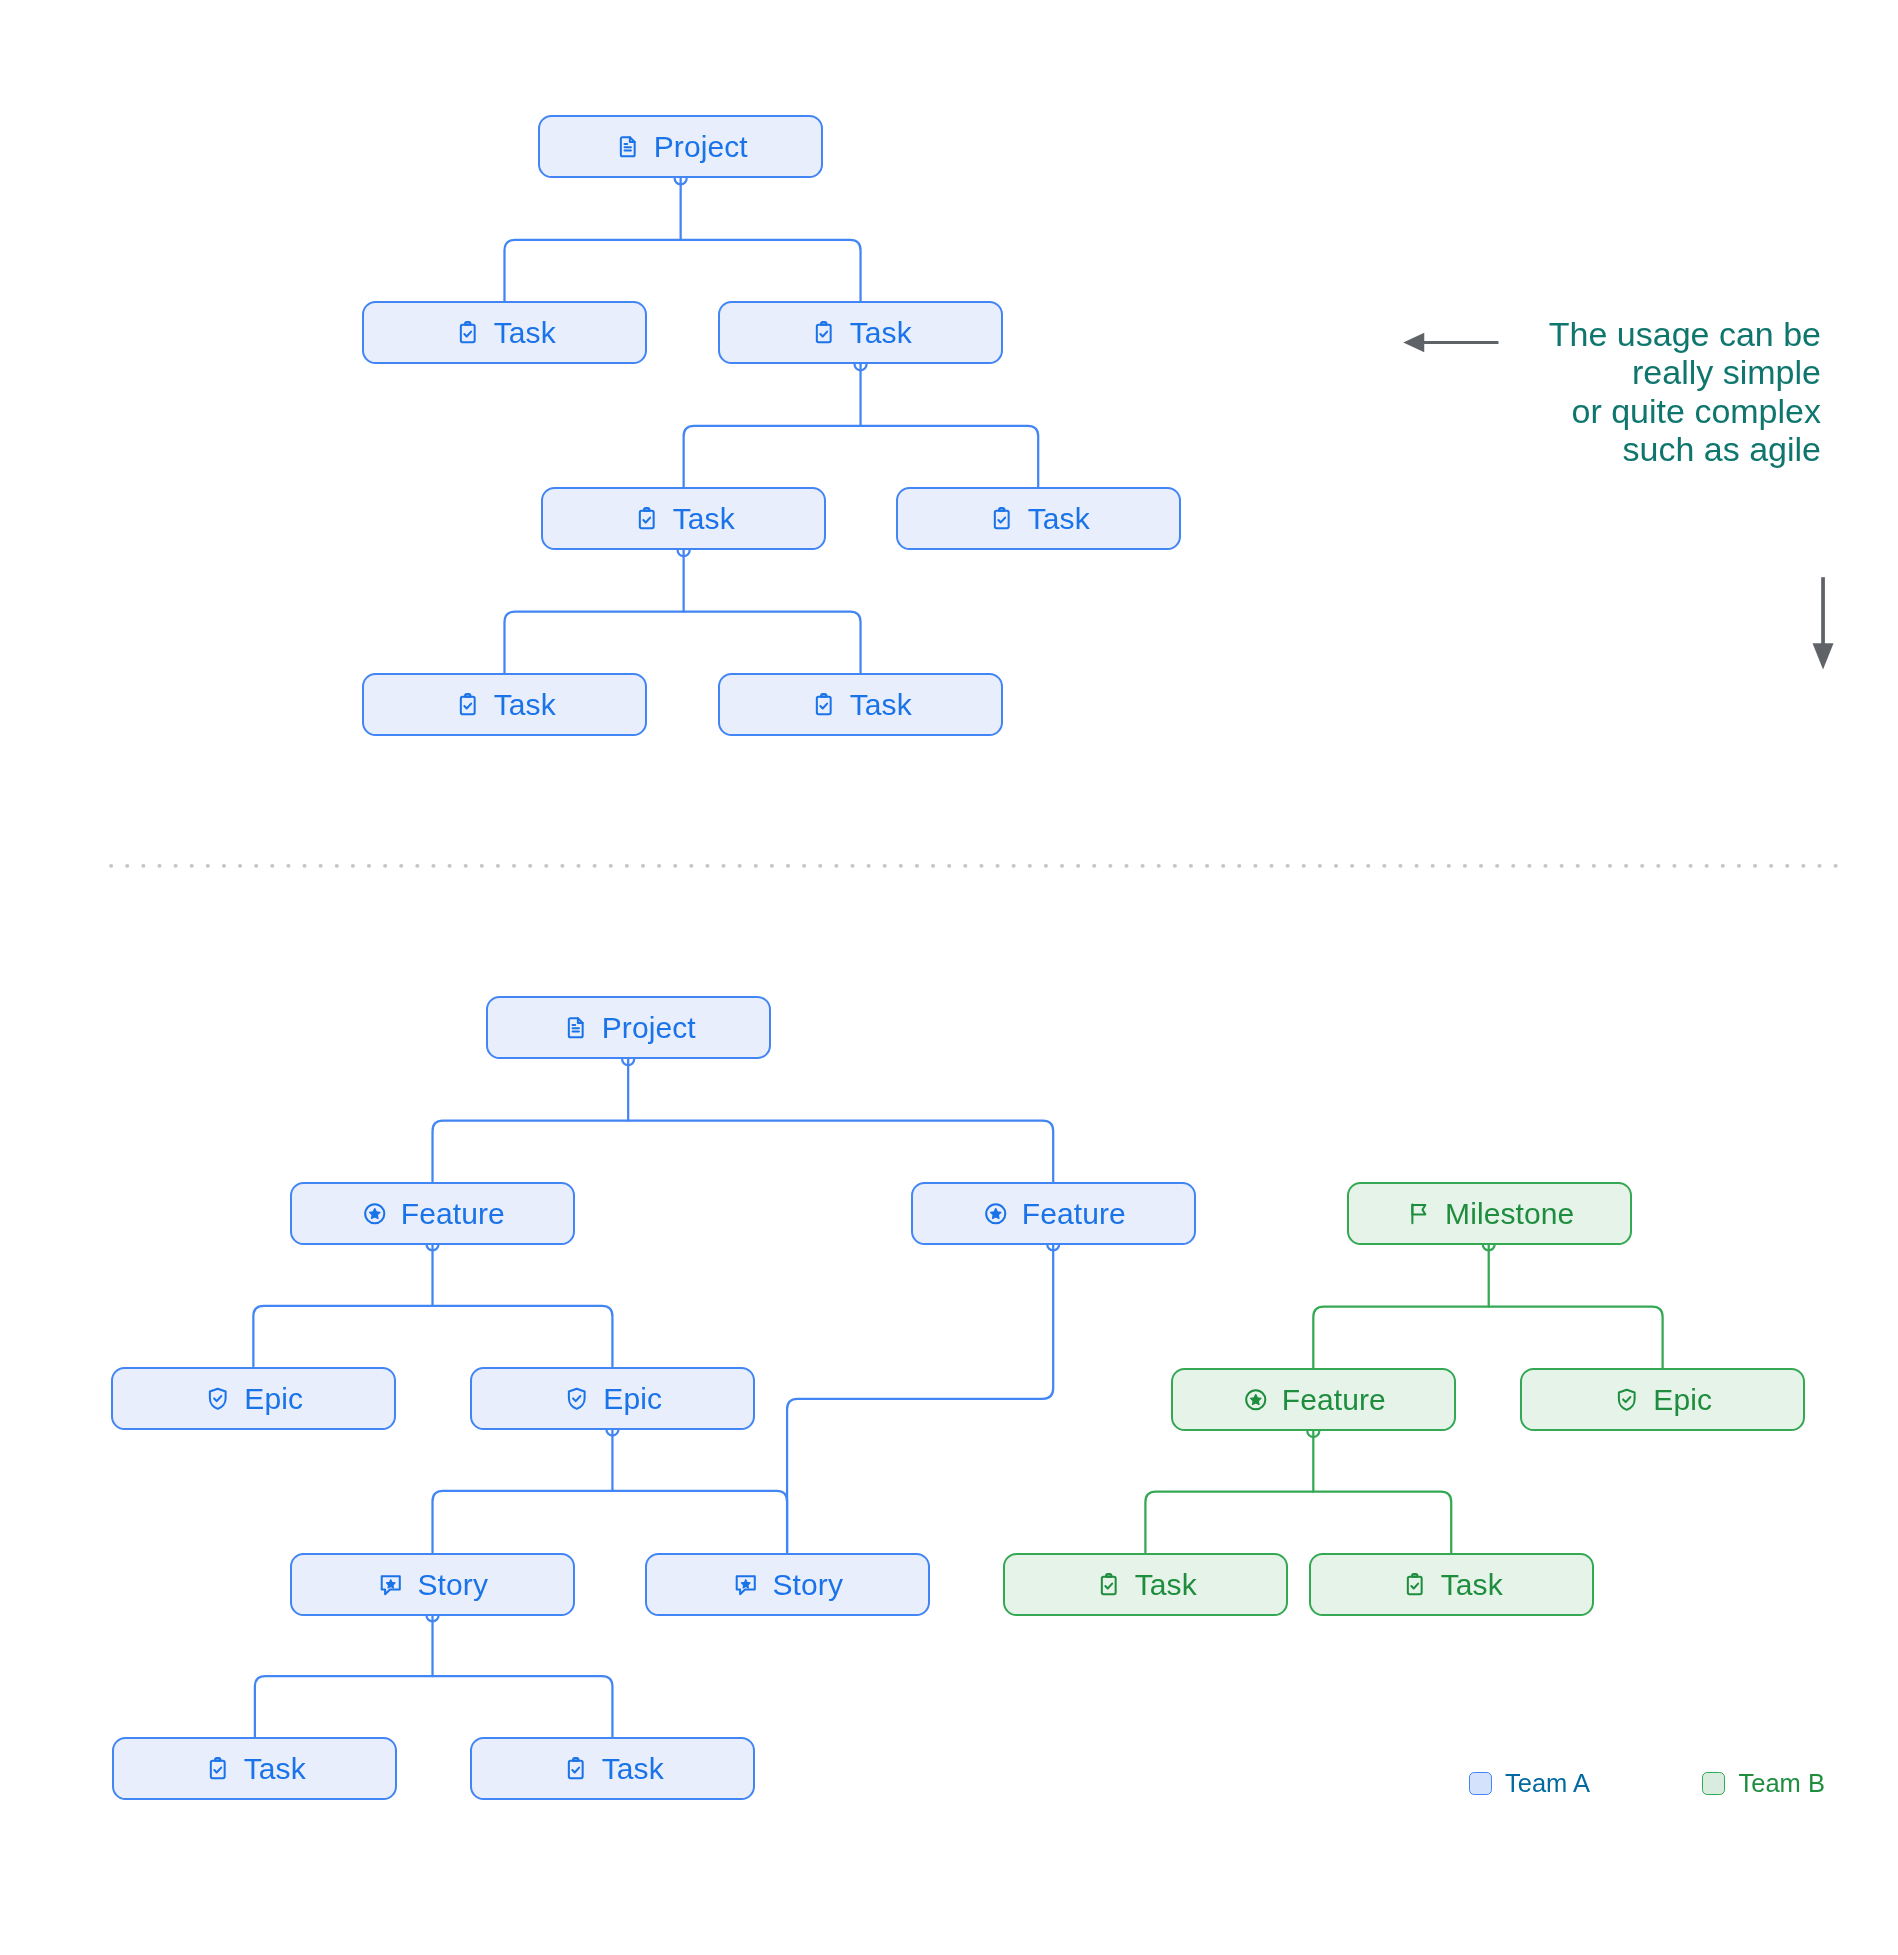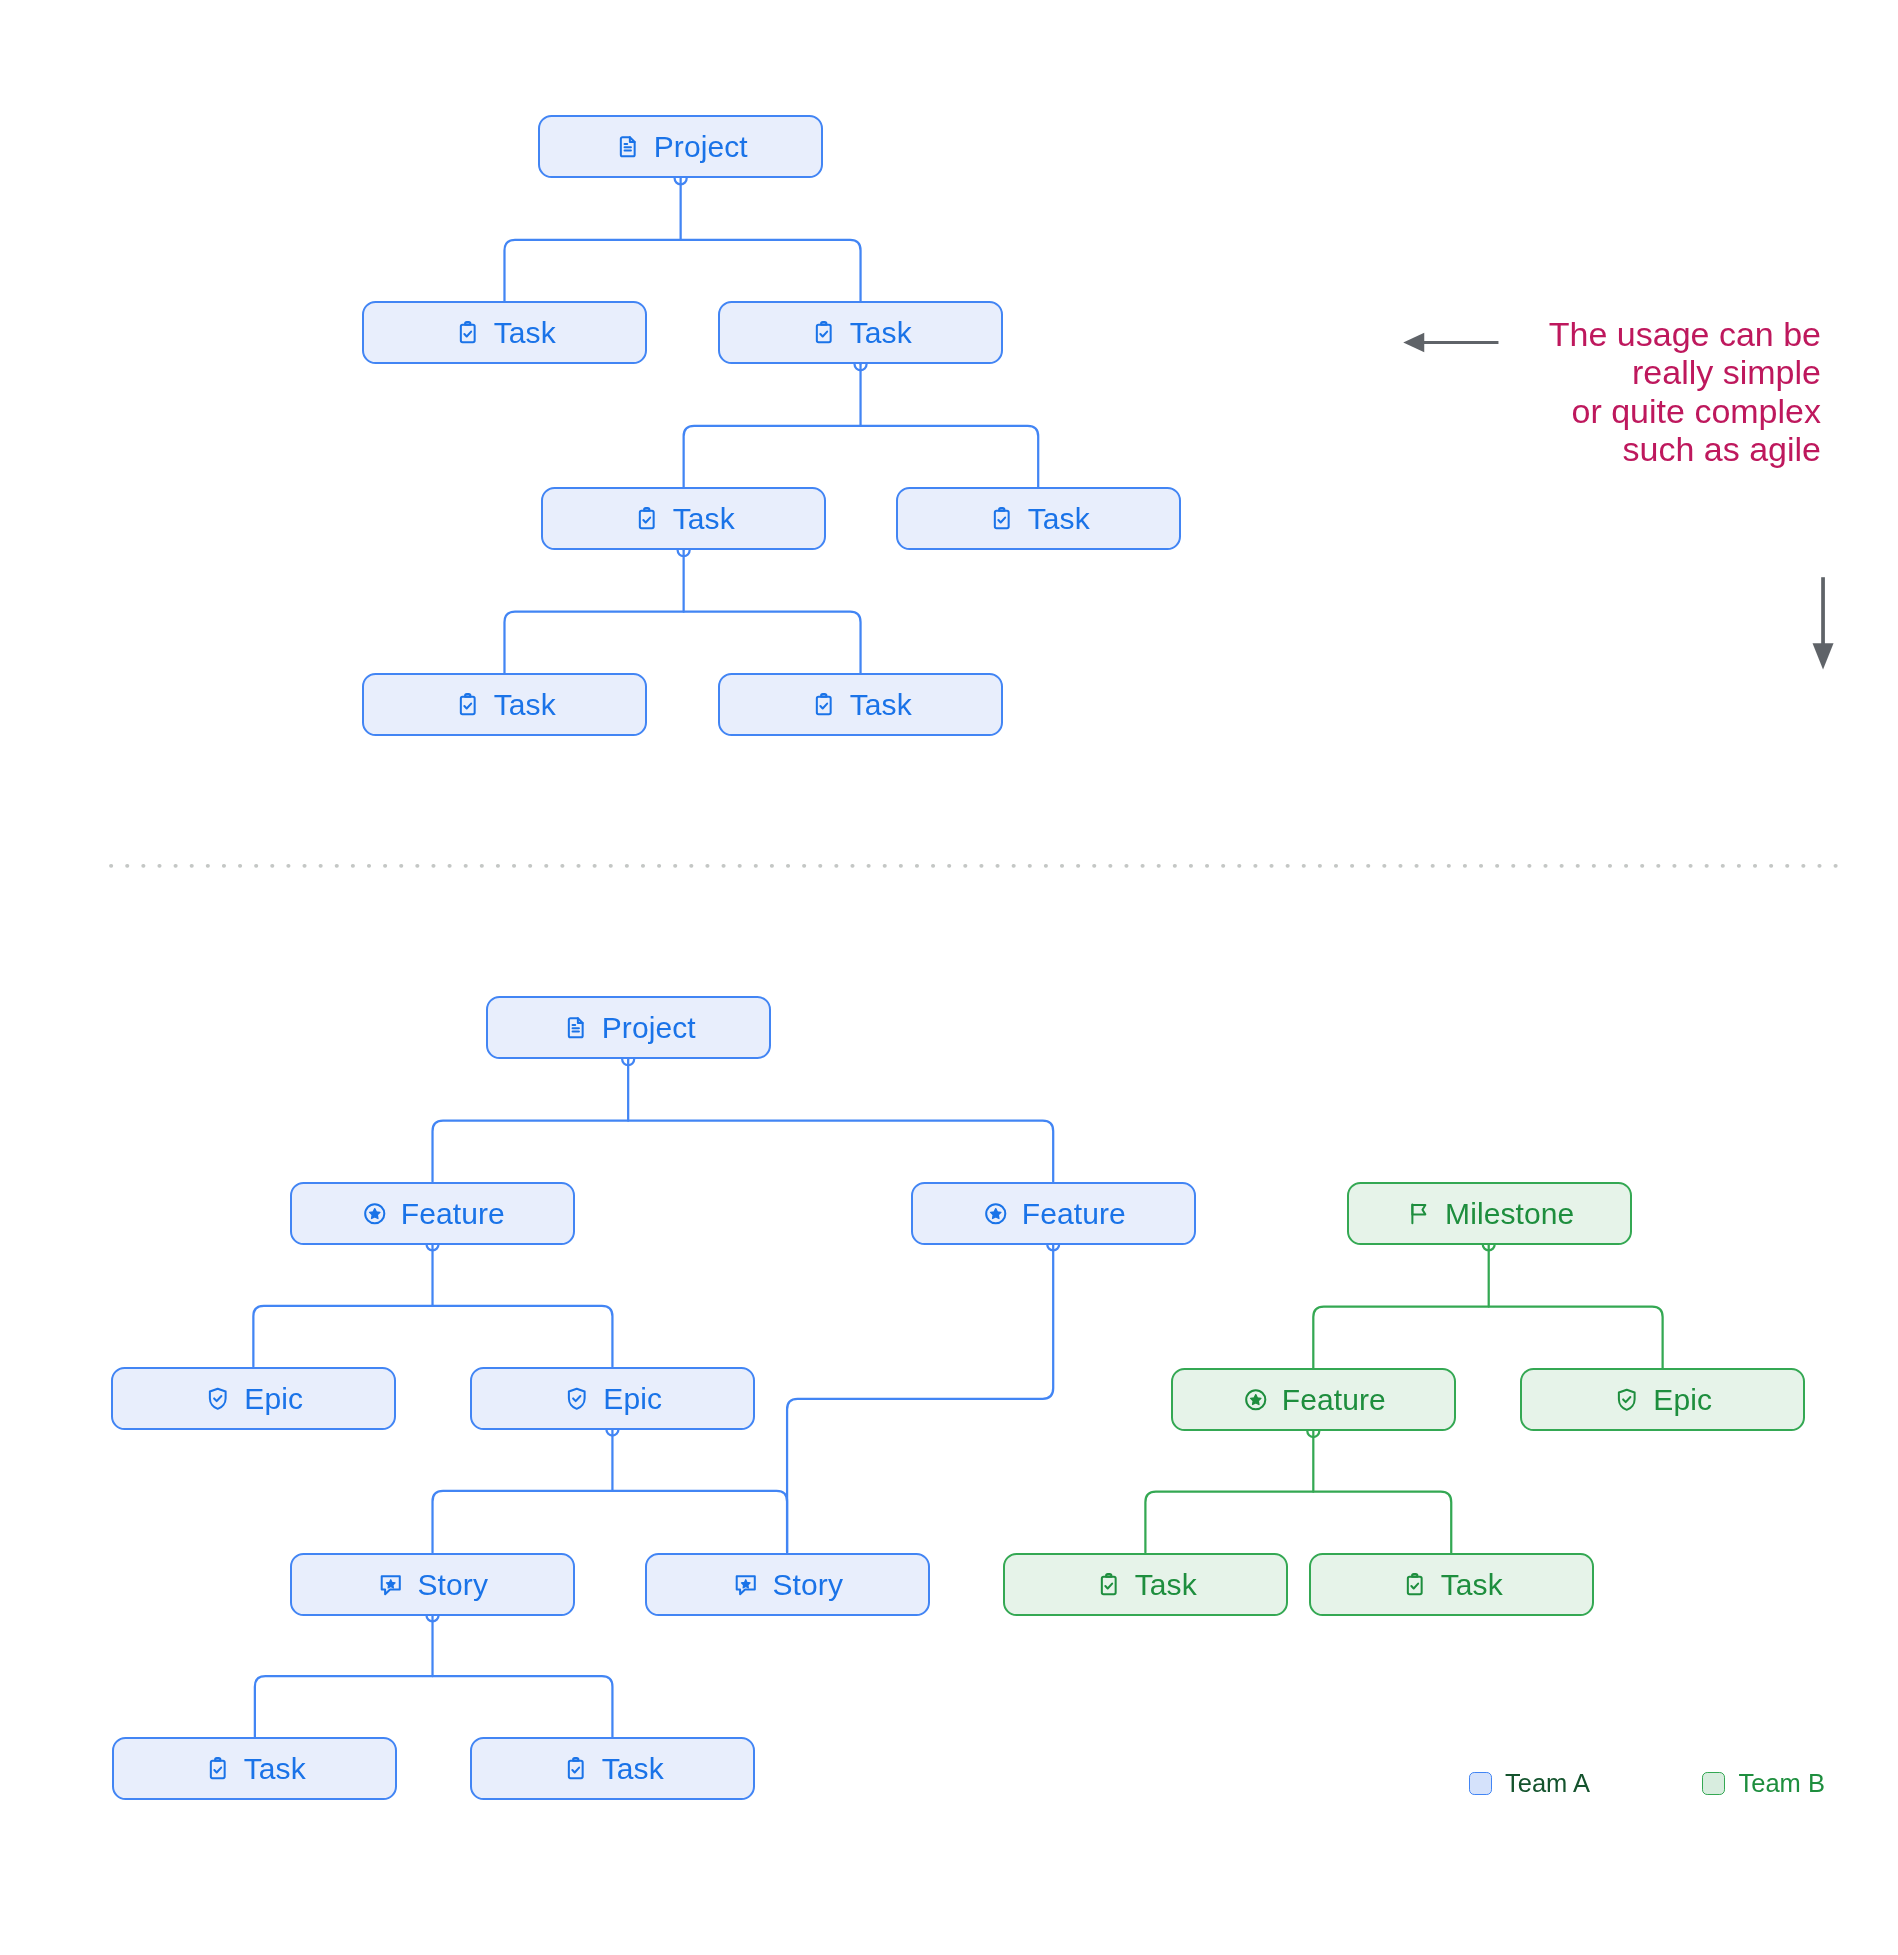--- a/index.html
+++ b/index.html
@@ -53,21 +53,21 @@
     width: 28.5px;
     height: 28.5px;
     flex: none;
   }
   .node .ico svg { display: block; }
   .node .lbl { line-height: 1; }
 
   .annotation {
     position: absolute;
     text-align: right;
-    color: #be185d;
+    color: #0f766e;
     font-size: 34px;
     line-height: 1.13;
     font-weight: 400;
     white-space: pre-line;
   }
   .legend {
     position: absolute;
     display: flex;
     align-items: center;
     gap: 13.5px;
@@ -75,21 +75,21 @@
     white-space: nowrap;
   }
   .legend .swatch {
     width: 21px;
     height: 21px;
     border-radius: 5.2px;
     border-width: 1.9px;
     border-style: solid;
     flex: none;
   }
-  .legend.blue { color: #14532d; gap: 13px; }
+  .legend.blue { color: #0369a1; gap: 13px; }
   .legend.blue .swatch { background: #d5e2fb; border-color: #4285f4; }
   .legend.green { color: #1e8e3e; padding-left: 32px; }
   .legend.green .swatch { background: #d8eddf; border-color: #34a853; }
 </style>
 </head>
 <body>
 
 <svg id="canvas" viewBox="0 0 2532 2608">
   <g id="edges-layer">
       <circle cx="908" cy="238" r="8" fill="#ffffff" stroke="#4285f4" stroke-width="3"></circle>

